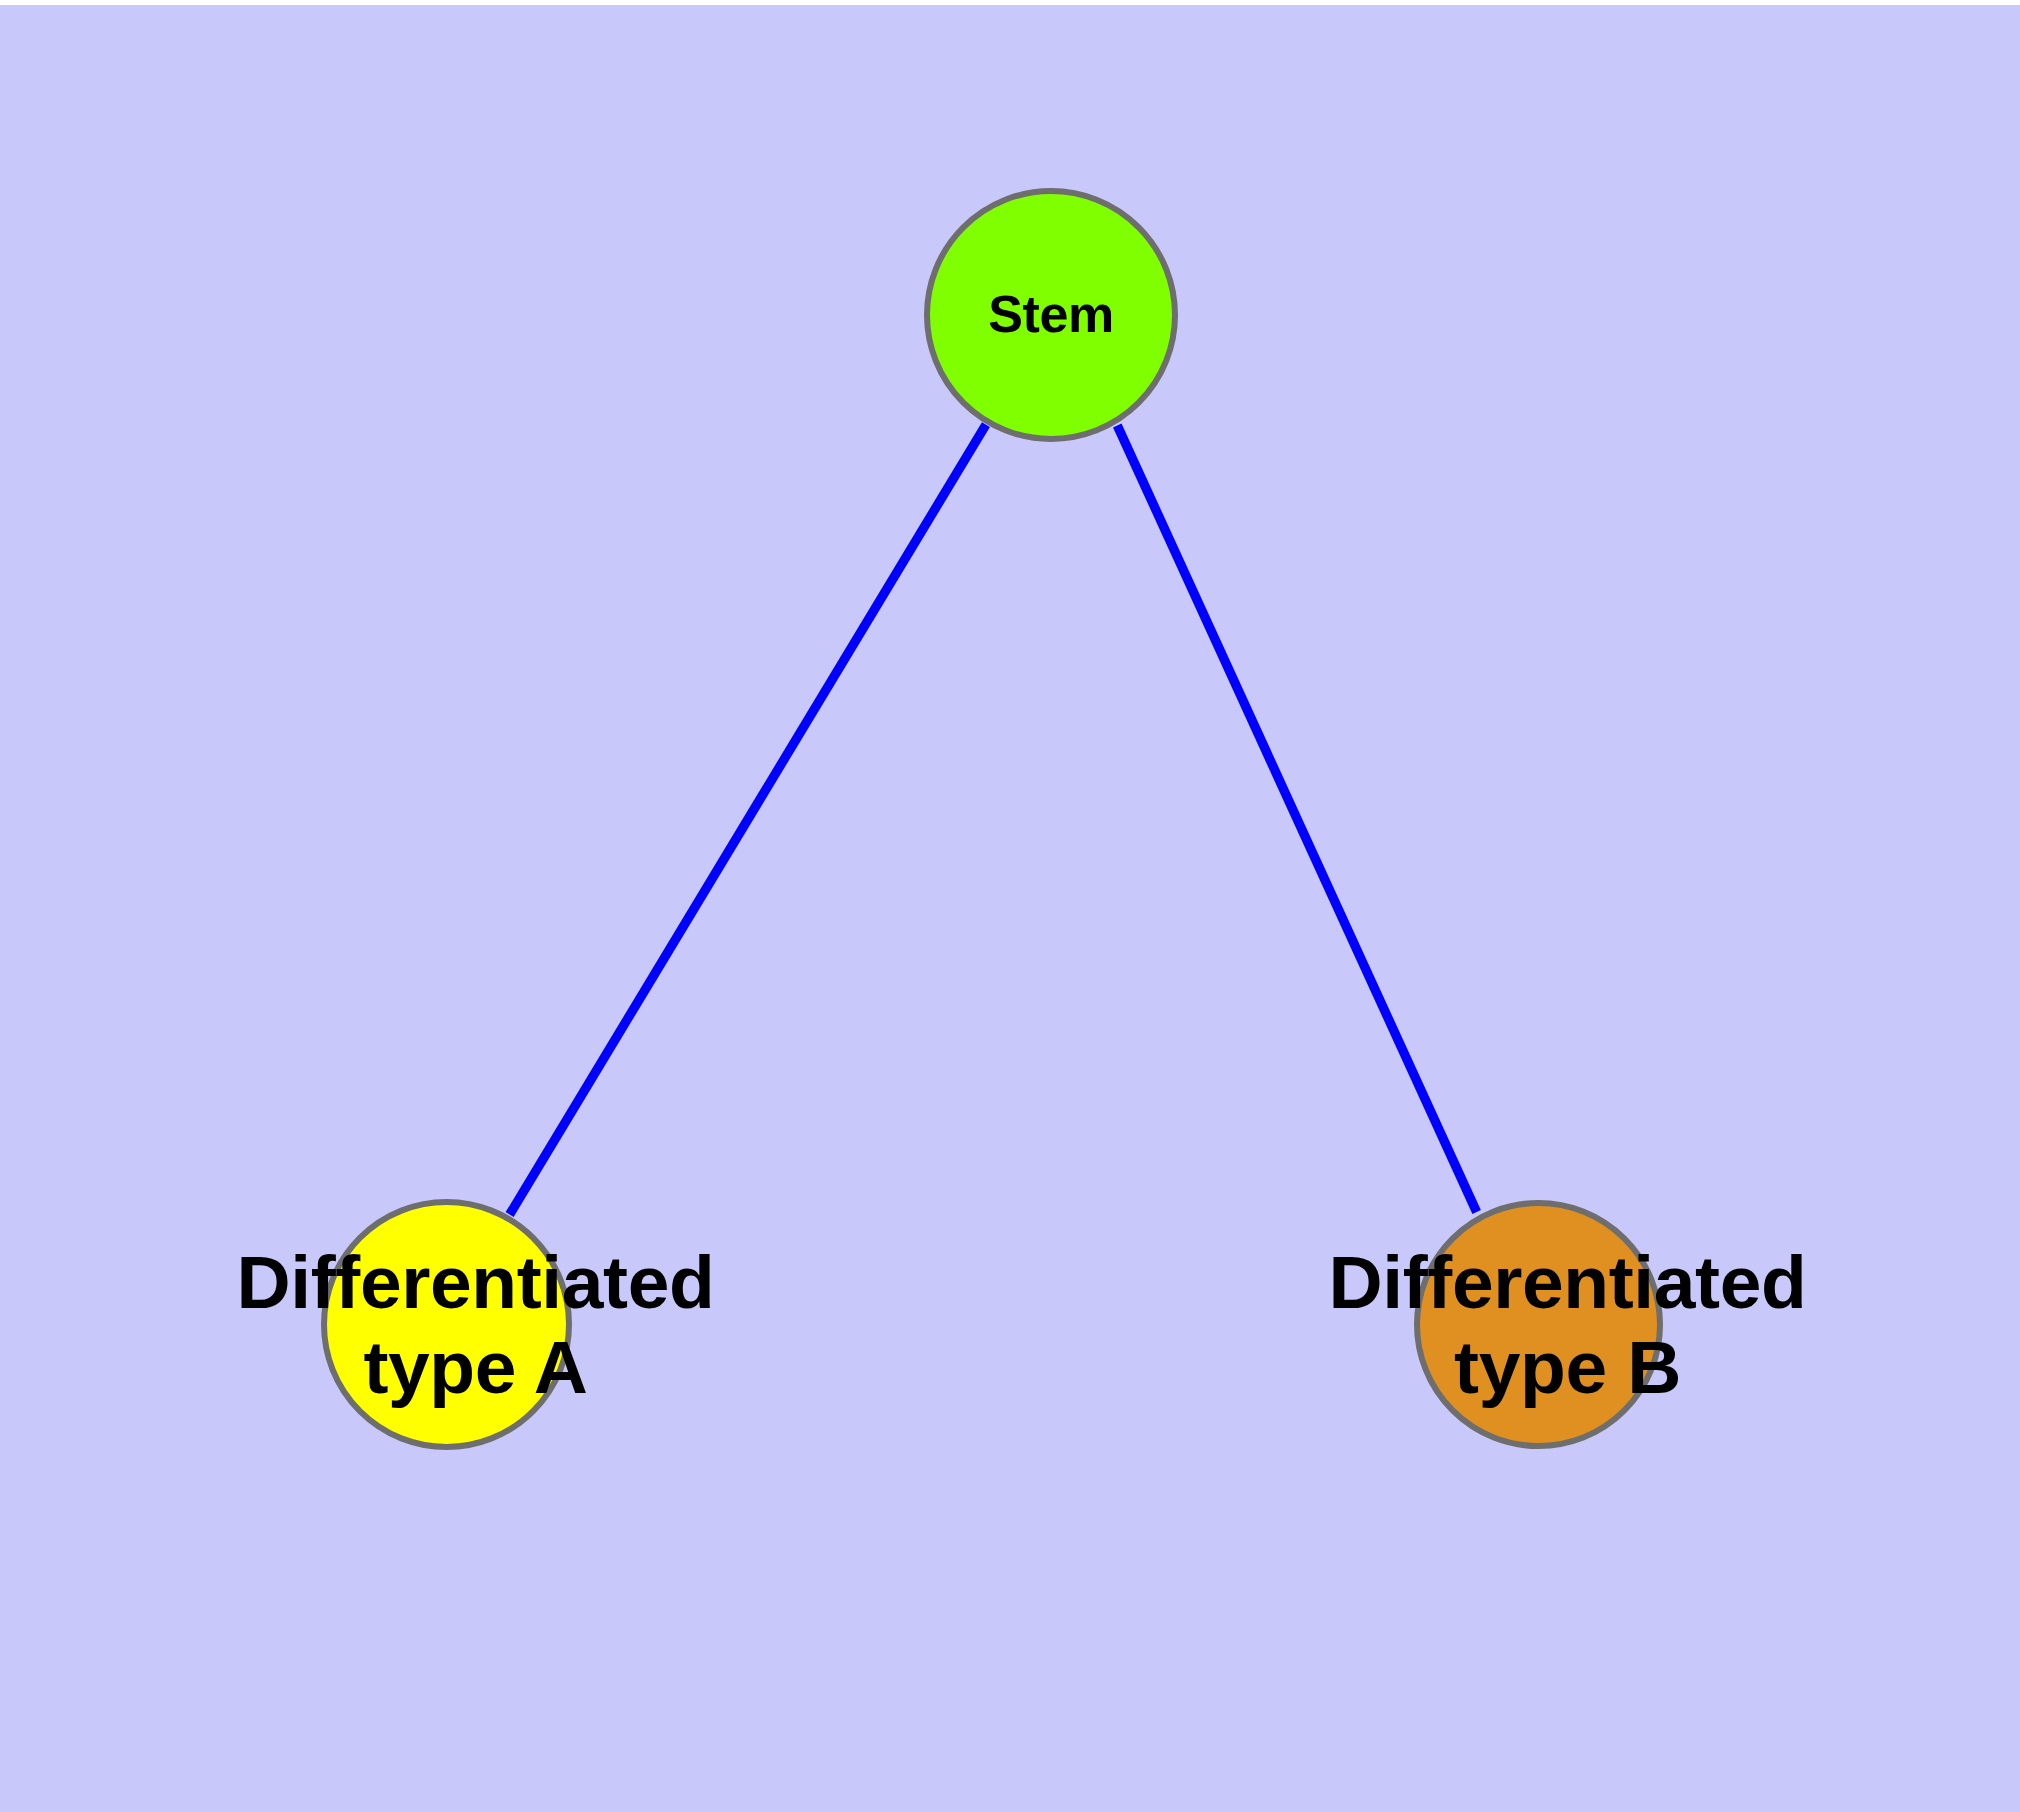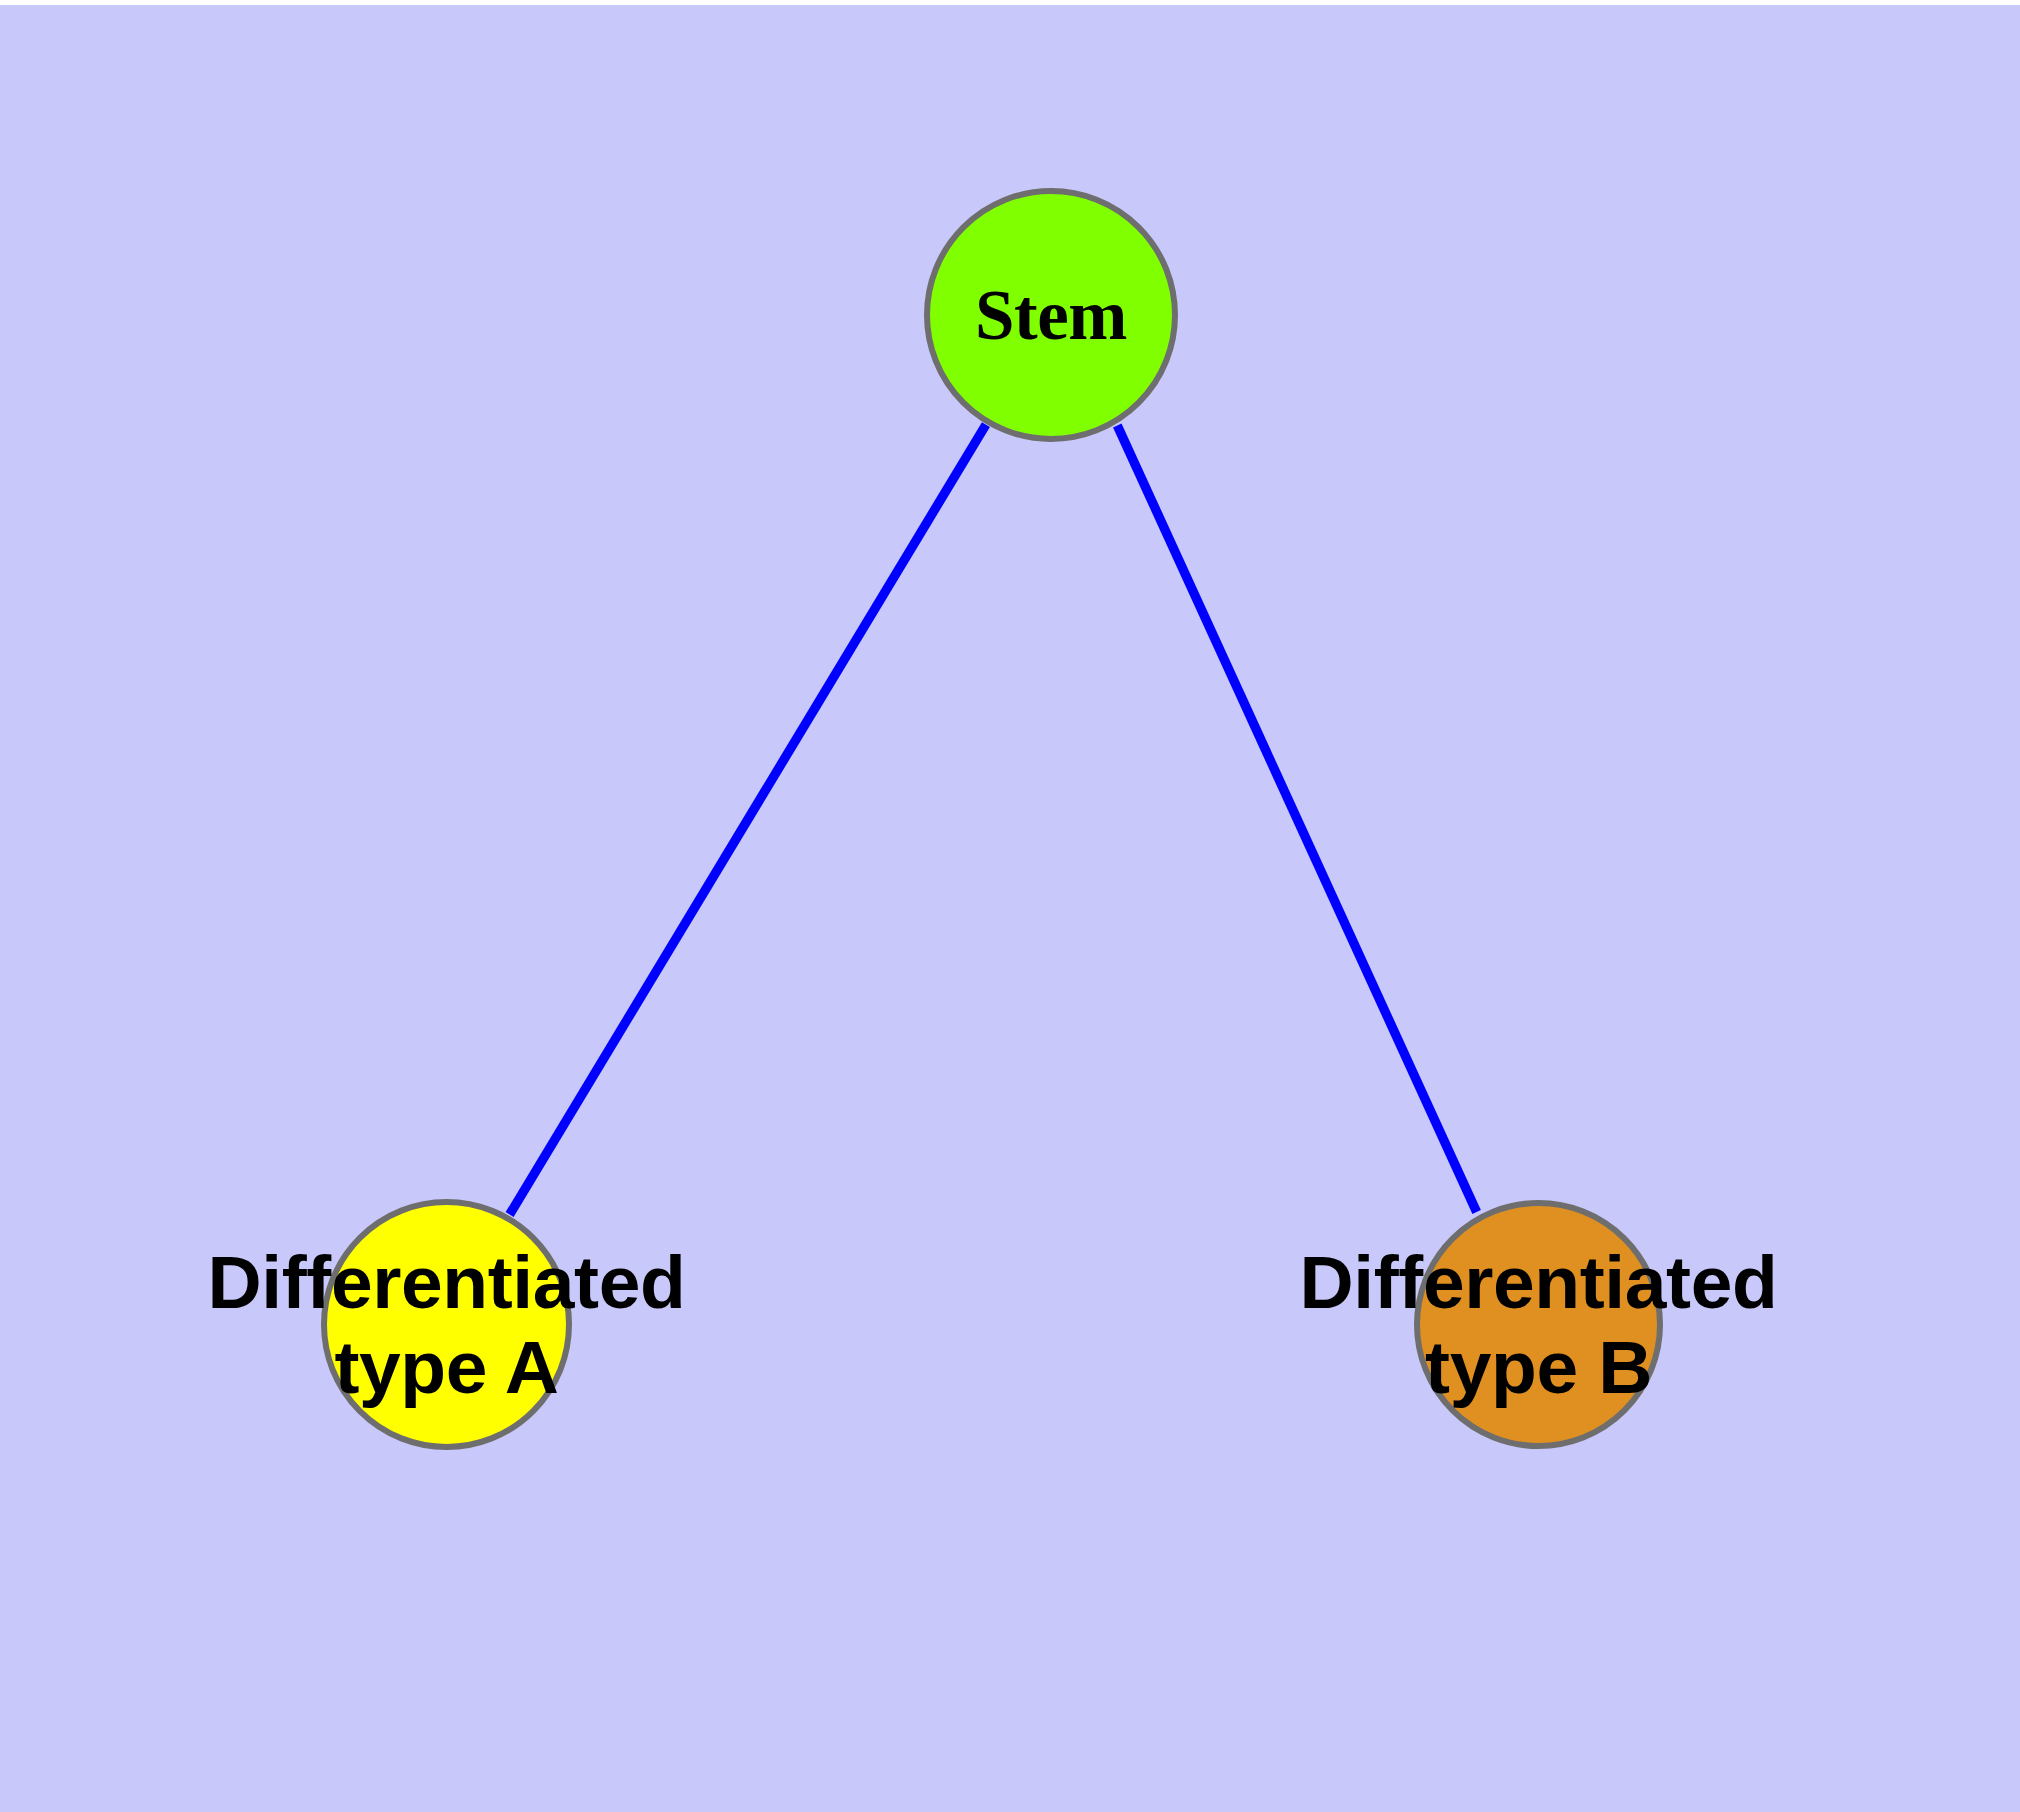--- a/index.html
+++ b/index.html
@@ -60,26 +60,26 @@
     white-space: pre;
     text-align: center;
     color: #000000;
     font-weight: bold;
     font-family: "Liberation Sans", sans-serif;
     line-height: 1.14;
     letter-spacing: -0.4px;
   }
 
   .node-label.root-label {
-    font-size: 71px;
-    font-family: Liberation Serif, serif;
+    font-size: 52px;
   }
 
   .node-label.leaf-label {
     font-size: 75px;
+    margin-left: 29px;
   }
 </style>
 </head>
 <body>
 
 <div id="graph-canvas">
 
   <div id="plot-background"></div>
 
   <svg id="edge-layer" viewBox="0 0 2384 2138" width="2021" height="1812" xmlns="http://www.w3.org/2000/svg">

